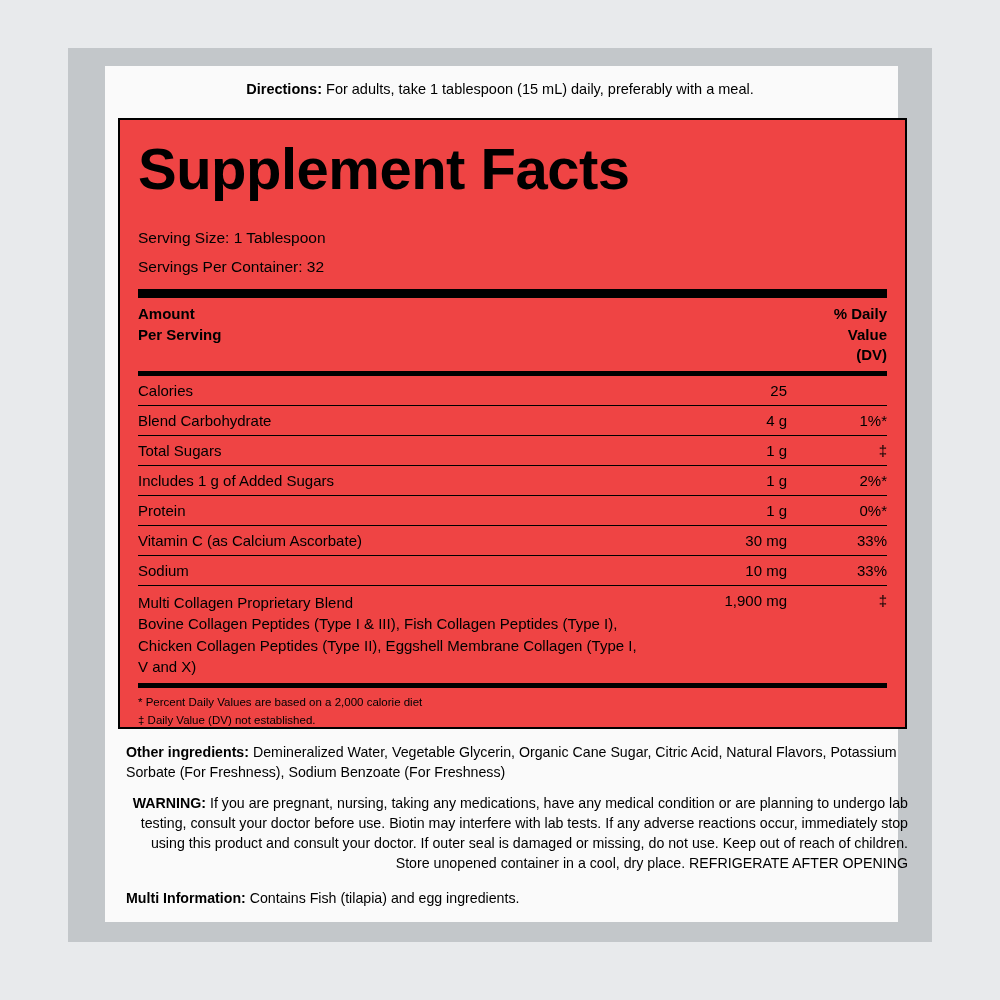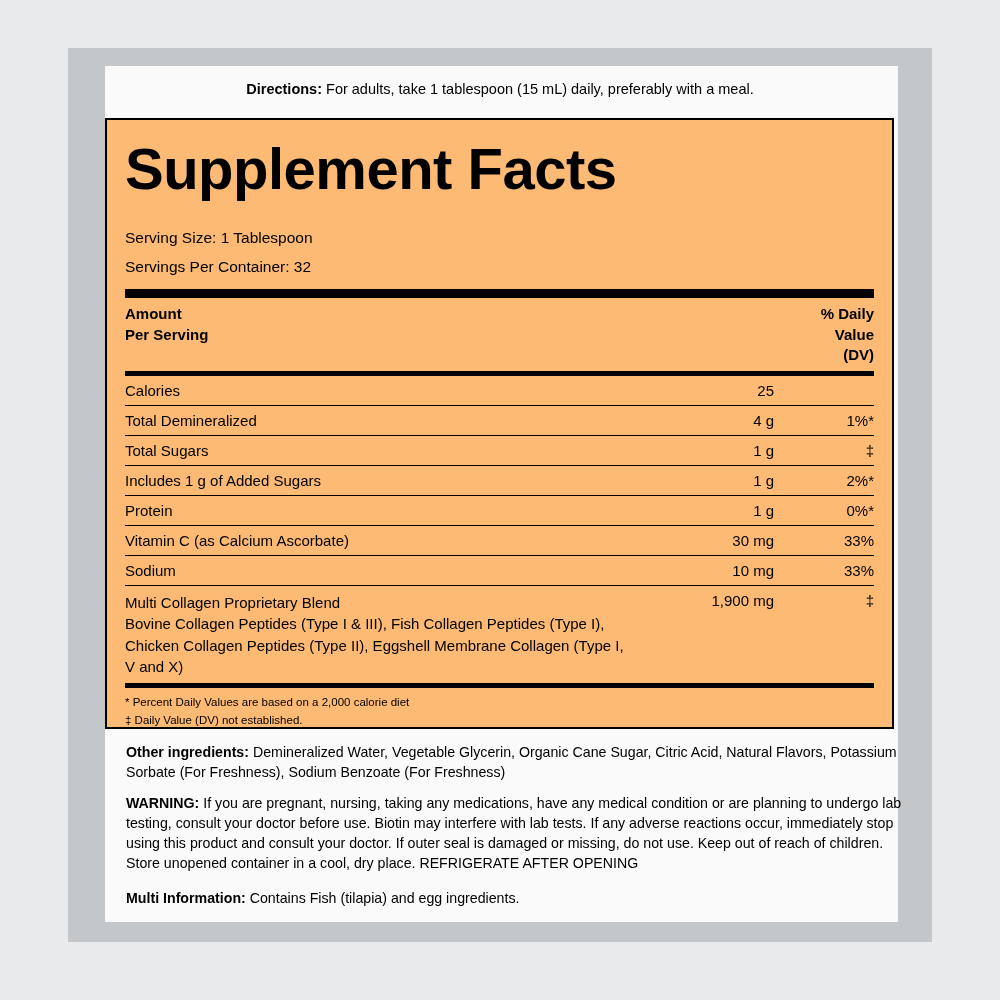--- a/index.html
+++ b/index.html
@@ -40,26 +40,26 @@
     color: #000;
     text-align: center;
   }
   .directions .bold {
     font-weight: bold;
   }
 
   
   .sf-box {
     position: absolute;
-    left: 105px;
+    left: 118px;
     top: 118px;
     width: 789px;
     height: 611px;
     border: 2px solid #000;
-    background: #fdba74;
+    background: #ef4444;
     box-sizing: border-box;
   }
   .sf-inner {
     position: absolute;
     left: 12px;
     right: 12px;
     top: 8px;
   }
   .sf-title {
     font-size: 58px;
@@ -123,21 +123,21 @@
   }
 
   .other-block {
     position: absolute;
     left: 126px;
     width: 782px;
     font-size: 14.2px;
     line-height: 1.42;
   }
   .other-ing { top: 742px; }
-  .warning { top: 793px; }
+  .warning { top: 793px; text-align: right; }
   .other-info { top: 888px; }
   .bold { font-weight: bold; }
 </style>
 </head>
 <body>
 
 <div class="outer-frame"></div>
 <div class="panel"></div>
 
 <div class="directions">
@@ -179,21 +179,21 @@
     <div class="rule-med"></div>
 
     <table class="sf-table">
       <tbody>
           <tr>
         <td class="col-name">Calories</td>
         <td class="col-amount">25</td>
         <td class="col-dv"></td>
       </tr>
       <tr class="row-line">
-        <td class="col-name">Total Demineralized</td>
+        <td class="col-name">Blend Carbohydrate</td>
         <td class="col-amount">4 g</td>
         <td class="col-dv">1%*</td>
       </tr>
       <tr class="row-line">
         <td class="col-name indent-1">Total Sugars</td>
         <td class="col-amount">1 g</td>
         <td class="col-dv">‡</td>
       </tr>
       <tr class="row-line">
         <td class="col-name indent-1">Includes 1 g of Added Sugars</td>

